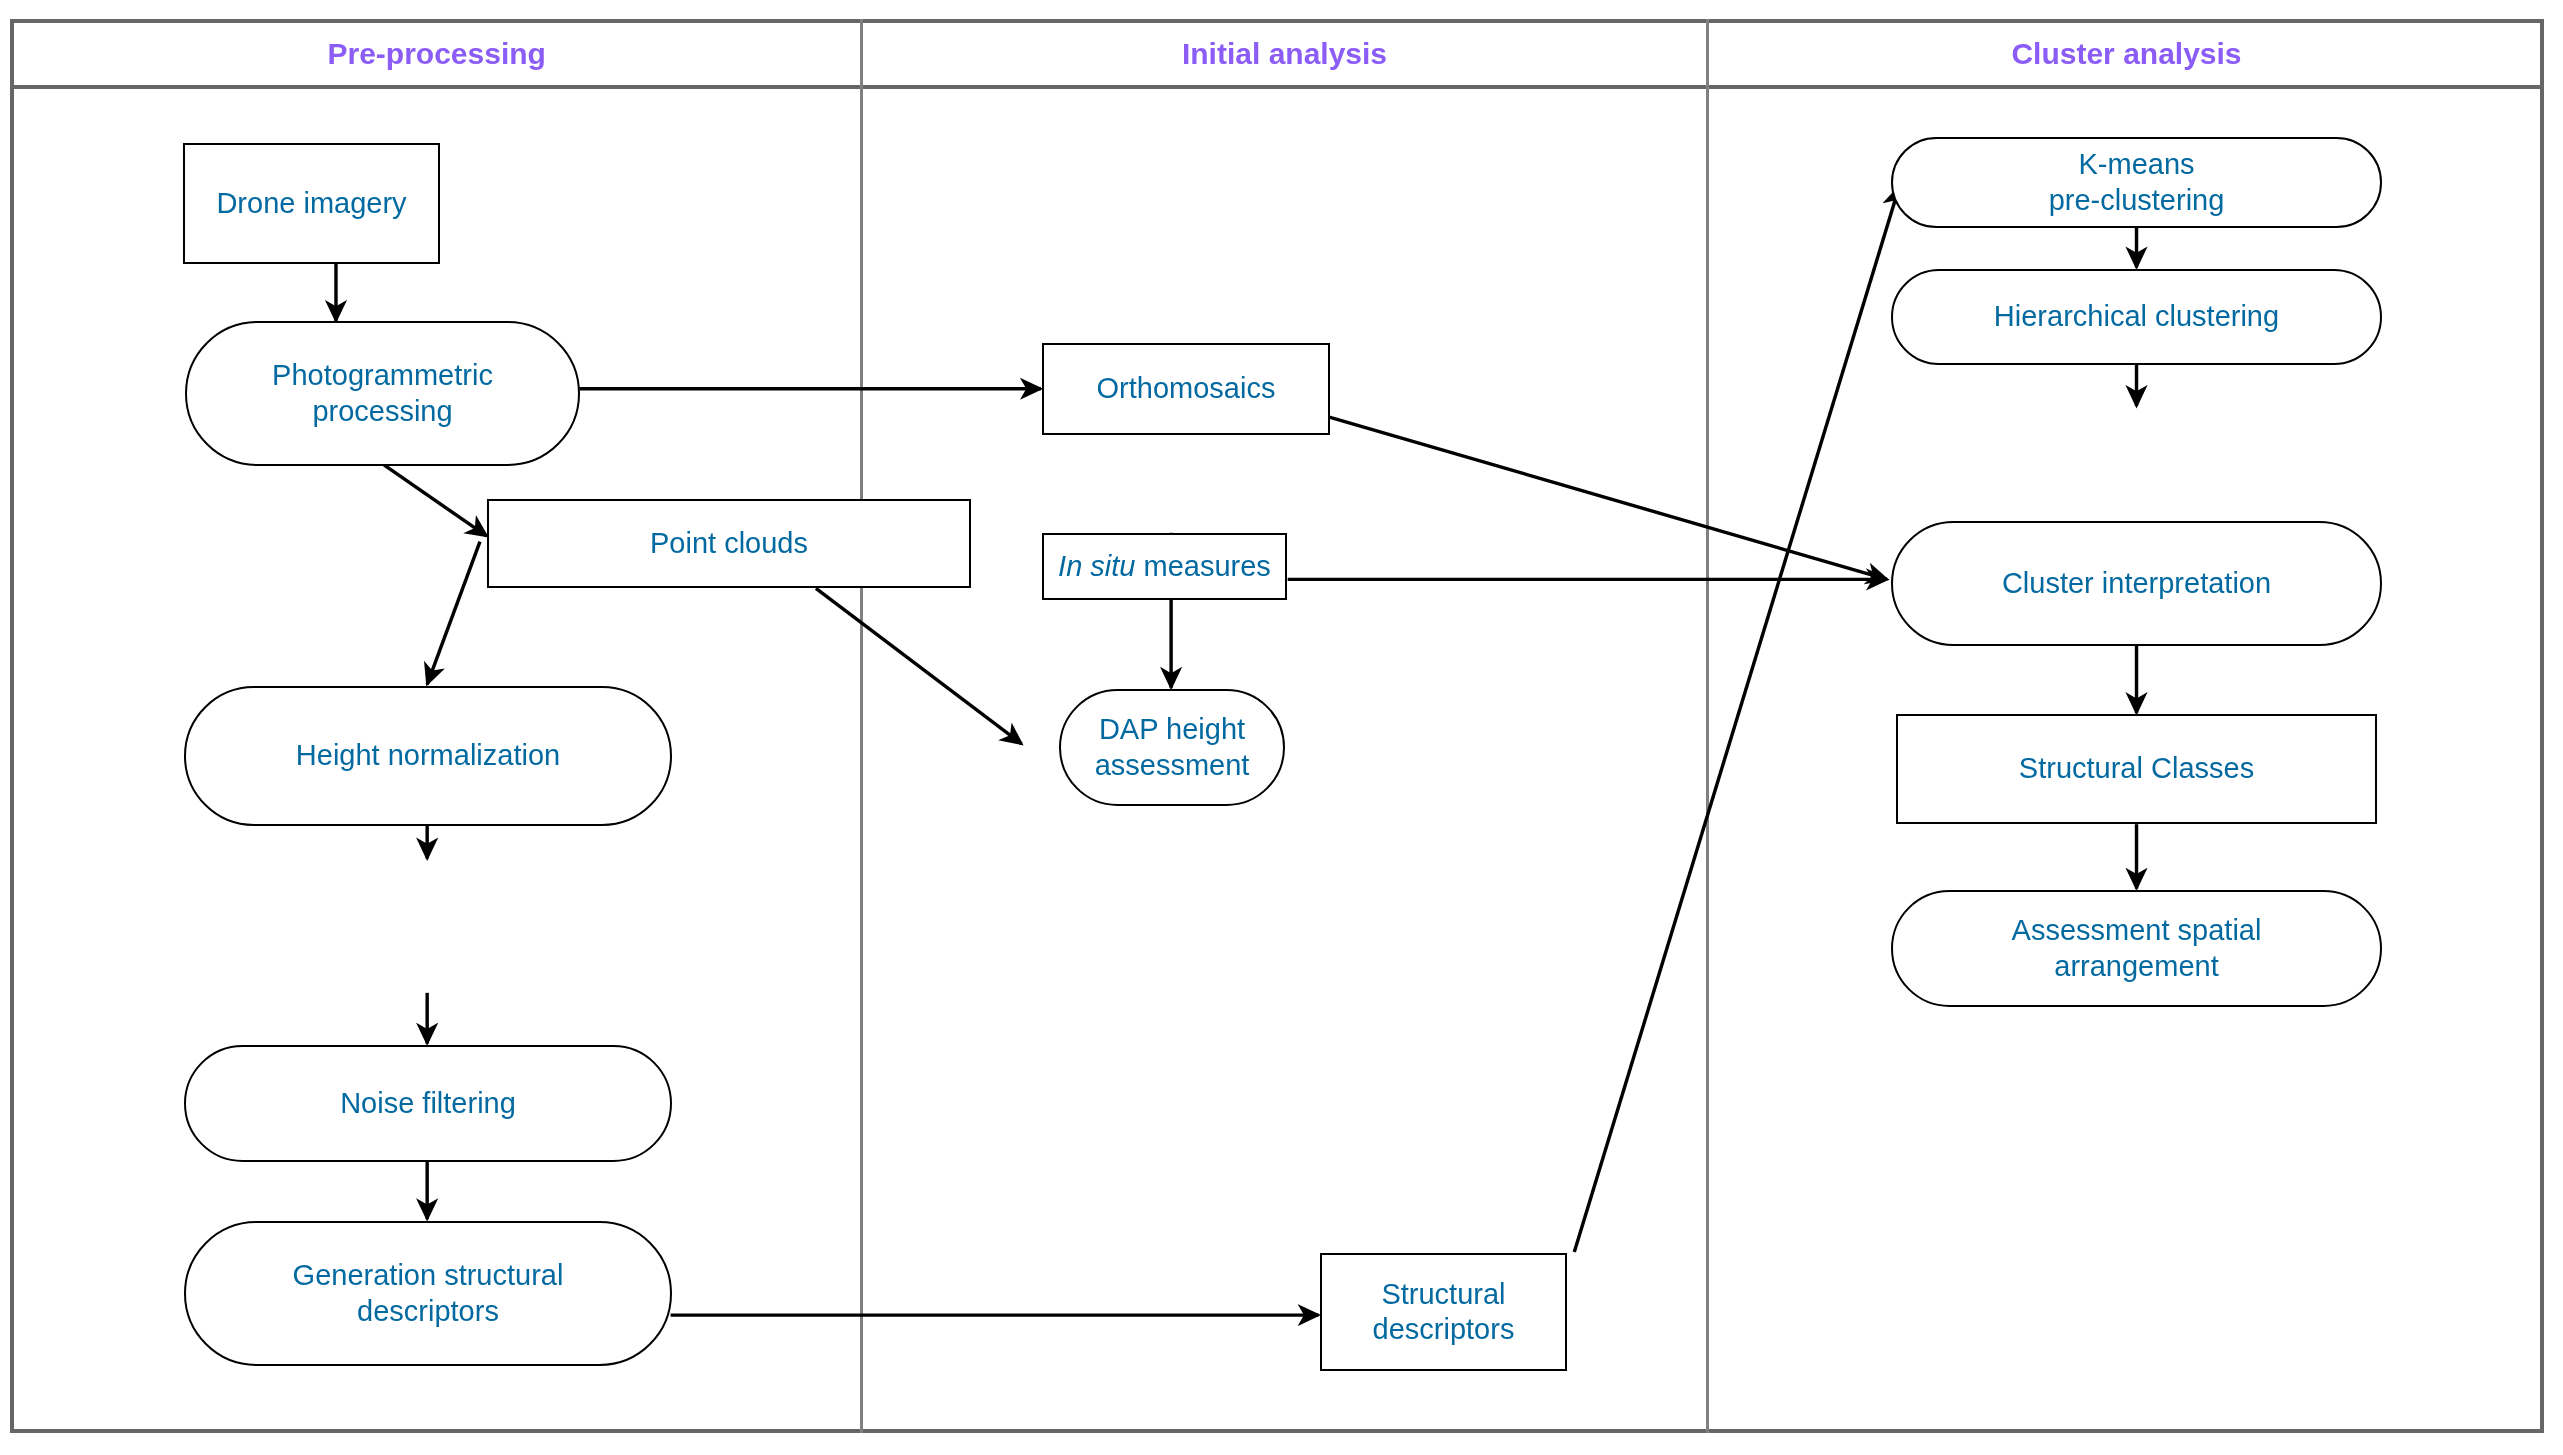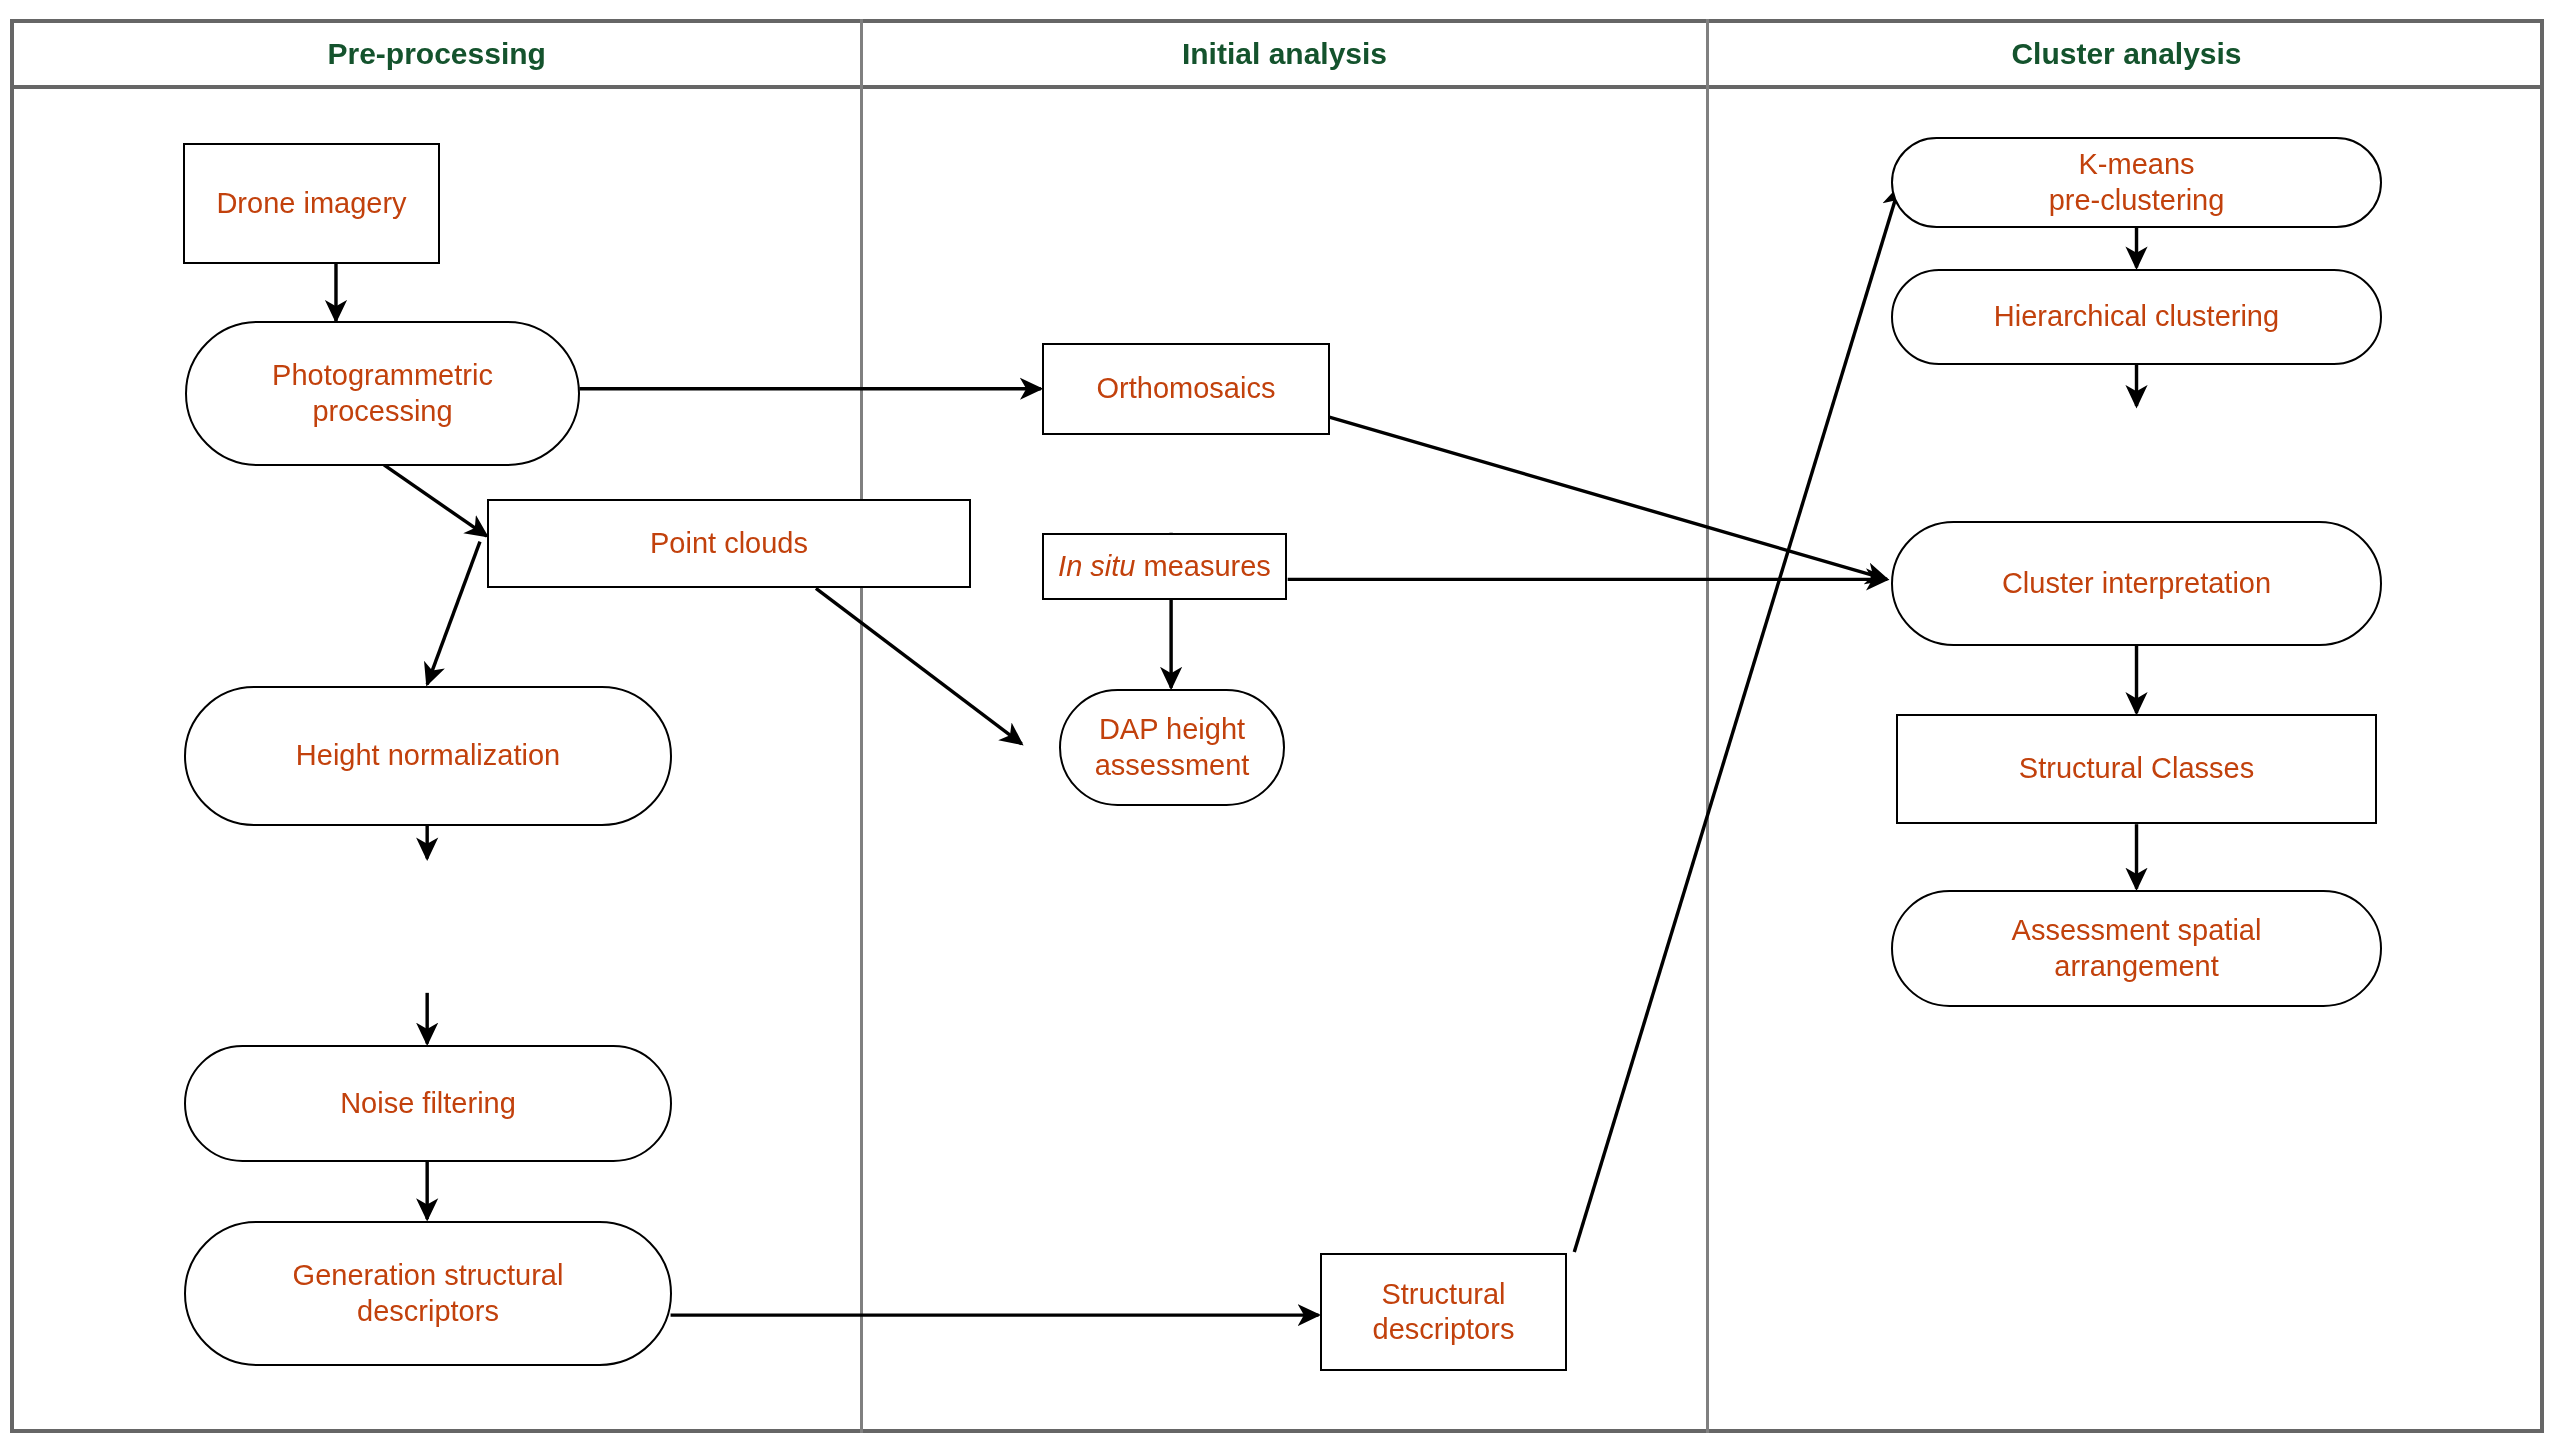--- a/index.html
+++ b/index.html
@@ -37,34 +37,34 @@
   .col-div.d2{left:1706px;}
 
   .col-title{
     position:absolute;
     top:29px;
     height:49px;
     line-height:49px;
     text-align:center;
     font-size:30px;
     font-weight:bold;
-    color:#14532d;
+    color:#8b5cf6;
     white-space:nowrap;
   }
   .col-title.t1{left:13.7px;  width:846px;}
   .col-title.t2{left:863px;width:843px;}
   .col-title.t3{left:1709px;width:835px;}
 
   
   .node{
     position:absolute;
     box-sizing:border-box;
     border:2.7px solid #000000;
     background:#ffffff;
-    color:#c2410c;
+    color:#0369a1;
     font-size:29px;
     line-height:1.22;
     text-align:center;
     display:flex;
     align-items:center;
     justify-content:center;
     padding:0 9.6px;
     z-index:3;
   }
   .node.rounded{border-radius:685px;}

